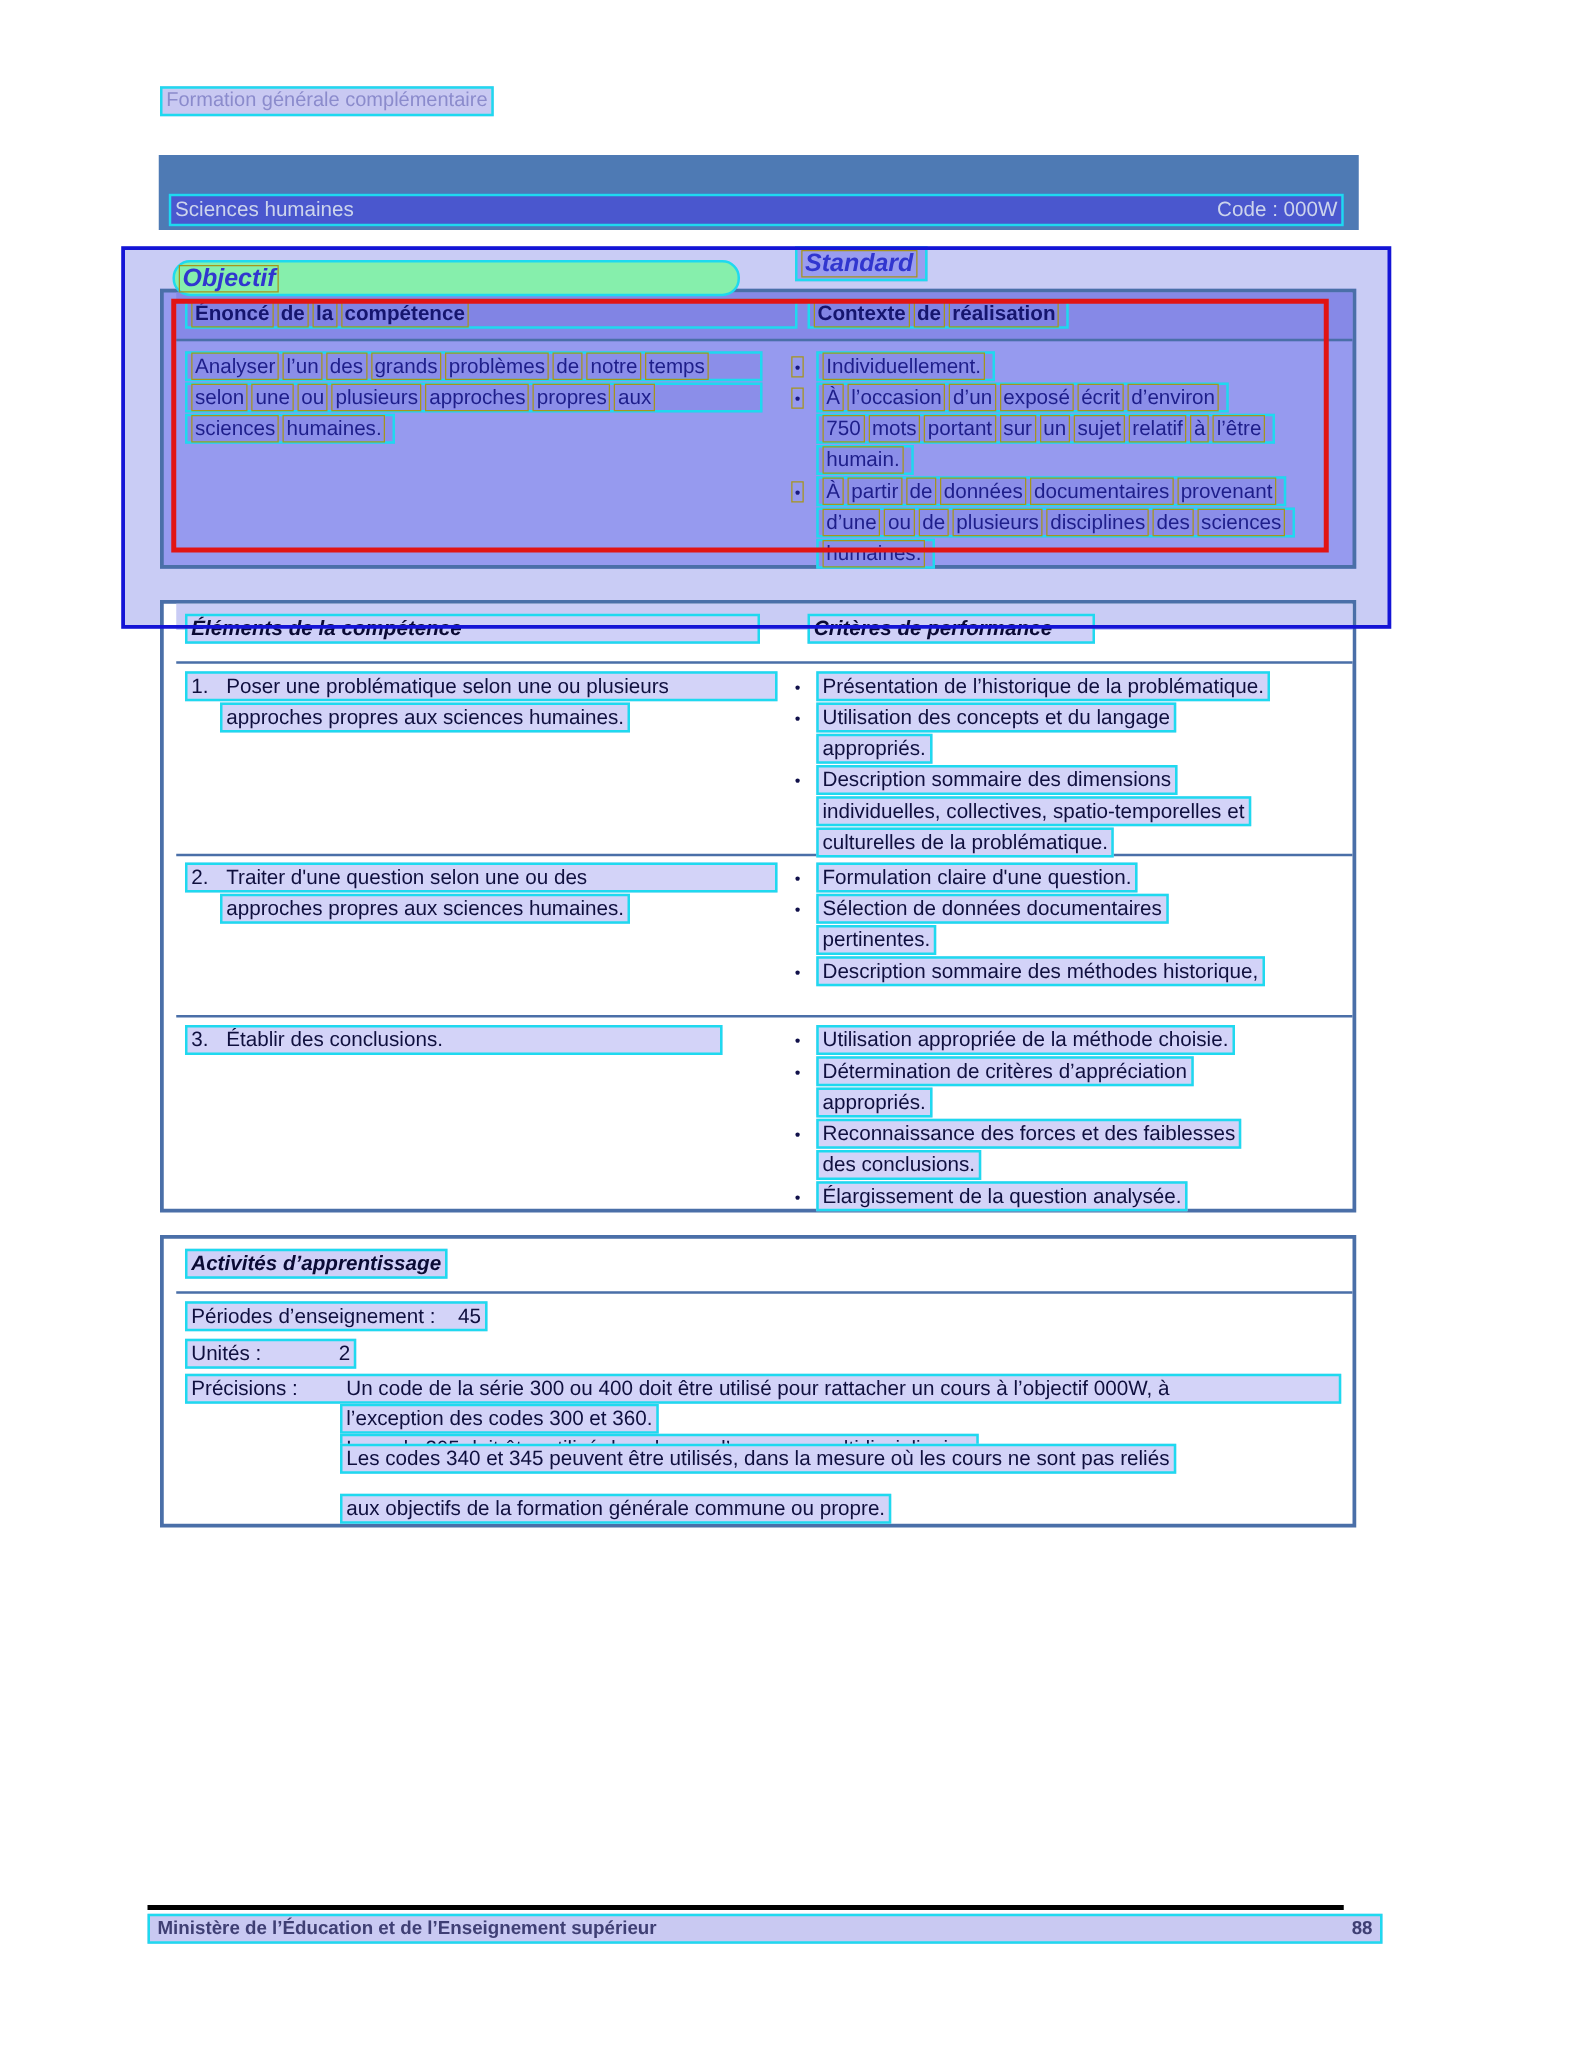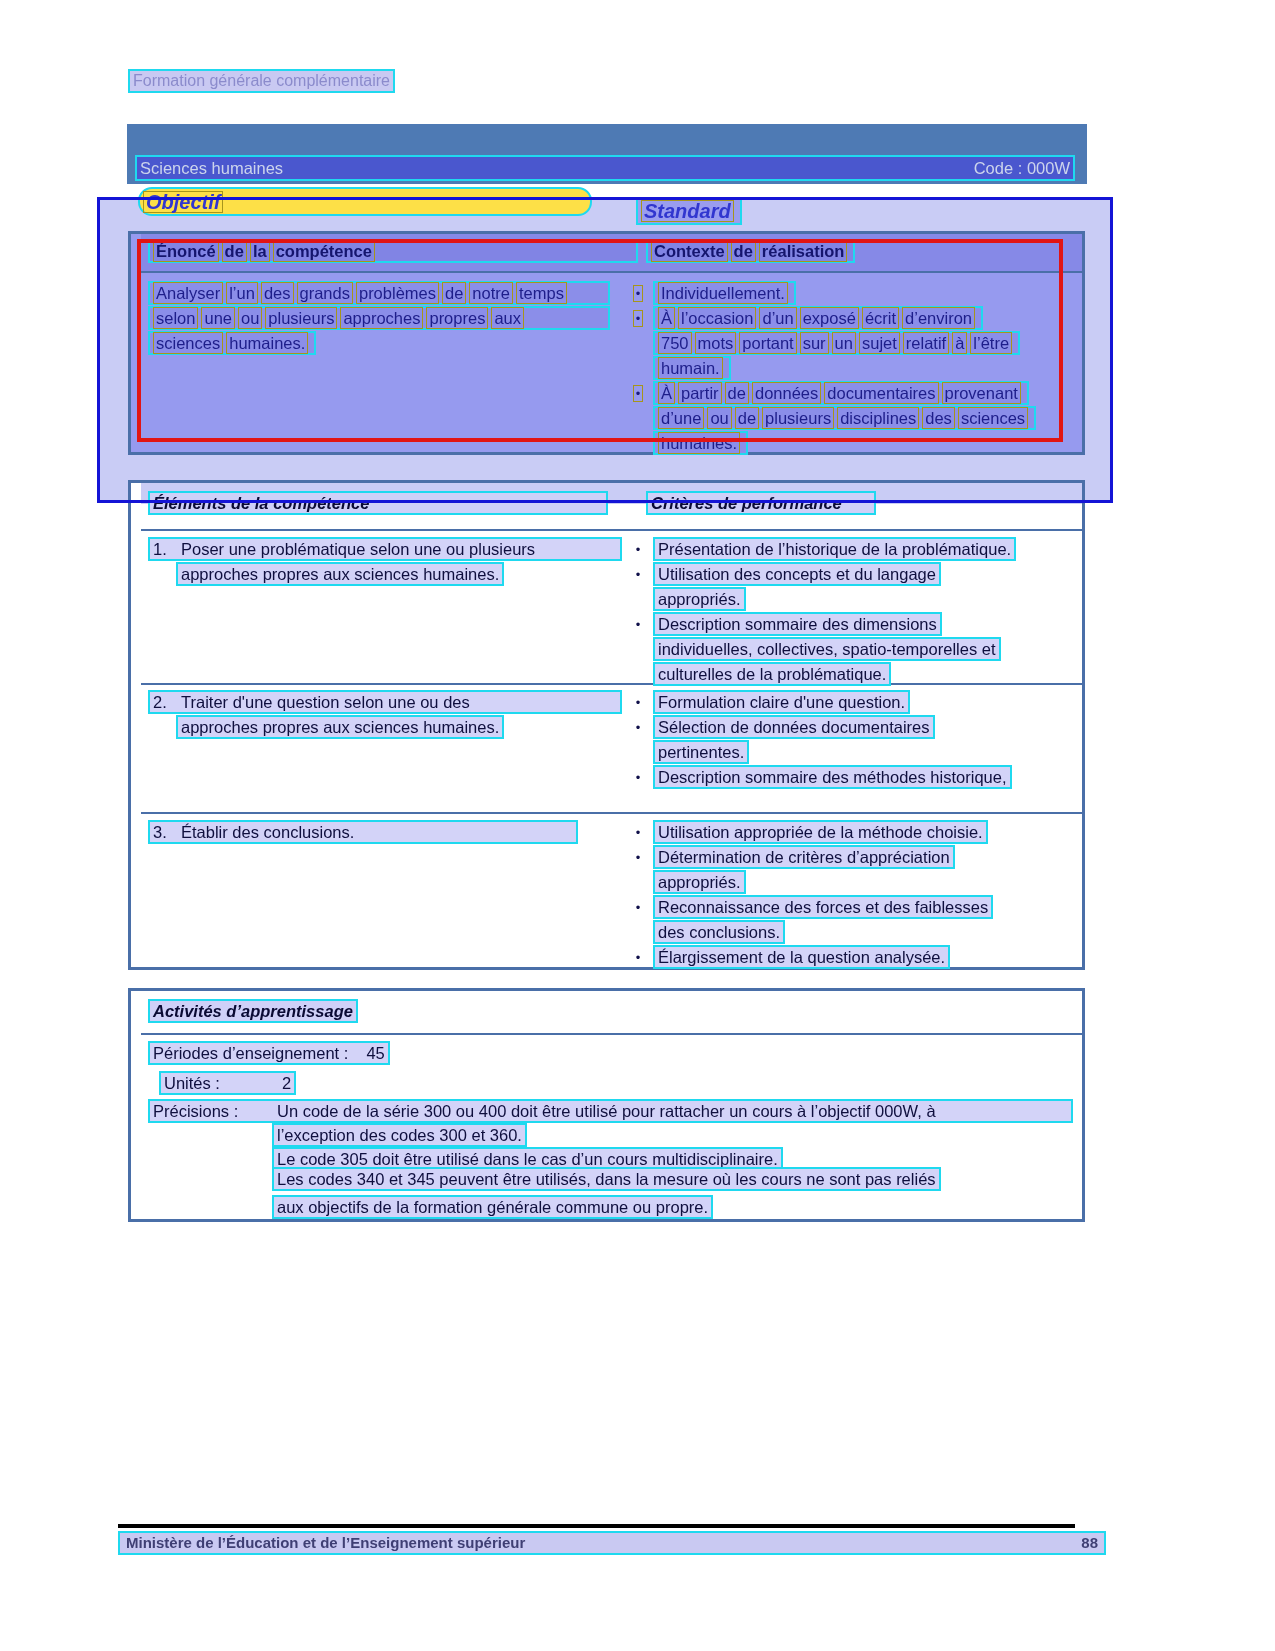--- a/index.html
+++ b/index.html
@@ -39,21 +39,21 @@
 
 <div class="abs" style="left:127px;top:124px;width:960px;height:60px;background:#4e7ab4;">
   <div class="abs hl" style="left:8px;right:12px;bottom:3px;height:26px;background:#4a57ce;color:#ccd4ec;display:flex;justify-content:space-between;width:auto;">
     <span>Sciences humaines</span>
     <span>Code : 000W</span>
   </div>
 </div>
 
 <div class="abs" style="left:97px;top:197px;width:1016px;height:306px;background:#c9ccf5;z-index:1;"></div>
 
-<div class="abs hl t1" style="left:138px;top:187px;width:454px;height:29px;background:#fde047;z-index:3;border-radius:14px;">
+<div class="abs hl t1" style="left:138px;top:208px;width:454px;height:29px;background:#86efac;z-index:3;border-radius:14px;">
   <span class="wsplit" style="font-weight:bold;font-style:italic;font-size:20px;color:#3136cf;"><span class="w">Objectif</span></span>
 </div>
 <div class="abs hl t1 fit" style="left:636px;top:197px;height:28px;background:#9a9def;z-index:3;">
   <span class="wsplit" style="font-weight:bold;font-style:italic;font-size:20px;color:#3136cf;text-decoration:underline;"><span class="w">Standard</span></span>
 </div>
 
 <div class="abs steel t1" style="left:128px;top:231px;width:957px;height:224px;background:#969aef;z-index:2;">
   <div class="sep" style="position:relative;height:37px;background:#8689e7;">
     <div class="abs hl hd wsplit" style="left:7px;top:5px;width:490px;">
         <span class="w">Énoncé</span>
@@ -323,40 +323,40 @@
     <div class="abs hl hd fit" style="left:7px;top:8px;">Activités d’apprentissage</div>
   </div>
   <div style="position:relative;">
     <div class="abs cline" style="left:7px;top:6px;">
       <span class="hl fit">
           <span>Périodes d’enseignement :</span>
           <span style="display:inline-block;width:18px;"></span>
           <span>45</span>
         </span>
     </div>
-    <div class="abs cline" style="left:18px;top:36px;justify-content:flex-end;">
+    <div class="abs cline" style="left:7px;top:36px;justify-content:flex-end;">
       <span class="hl fit">
           <span>Unités :</span>
           <span style="display:inline-block;width:62px;"></span>
           <span>2</span>
         </span>
     </div>
     <div class="abs cline" style="left:7px;top:64px;">
       <span class="hl" style="width:925px;">
           <span style="display:inline-block;width:124px;">Précisions :</span>
           <span>Un code de la série 300 ou 400 doit être utilisé pour rattacher un cours à l’objectif 000W, à</span>
         </span>
     </div>
     <div class="abs cline" style="left:131px;top:88px;">
         <span class="hl fit">l’exception des codes 300 et 360.</span>
       </div>
     <div class="abs cline" style="left:131px;top:112px;">
         <span class="hl fit">Le code 305 doit être utilisé dans le cas d’un cours multidisciplinaire.</span>
       </div>
-    <div class="abs cline" style="left:131px;top:132px;">
+    <div class="abs cline" style="left:131px;top:120px;">
         <span class="hl fit">Les codes 340 et 345 peuvent être utilisés, dans la mesure où les cours ne sont pas reliés</span>
       </div>
     <div class="abs cline" style="left:131px;top:160px;">
         <span class="hl fit">aux objectifs de la formation générale commune ou propre.</span>
       </div>
   </div>
 </div>
 
 <div class="abs" style="left:118px;top:1524px;width:957px;height:4px;background:#000000;"></div>
 <div class="abs hl" style="left:118px;top:1531px;width:988px;background:#c9c9f2;display:flex;justify-content:space-between;font-weight:bold;font-size:15px;color:#3f3f74;padding:0 6px;">

